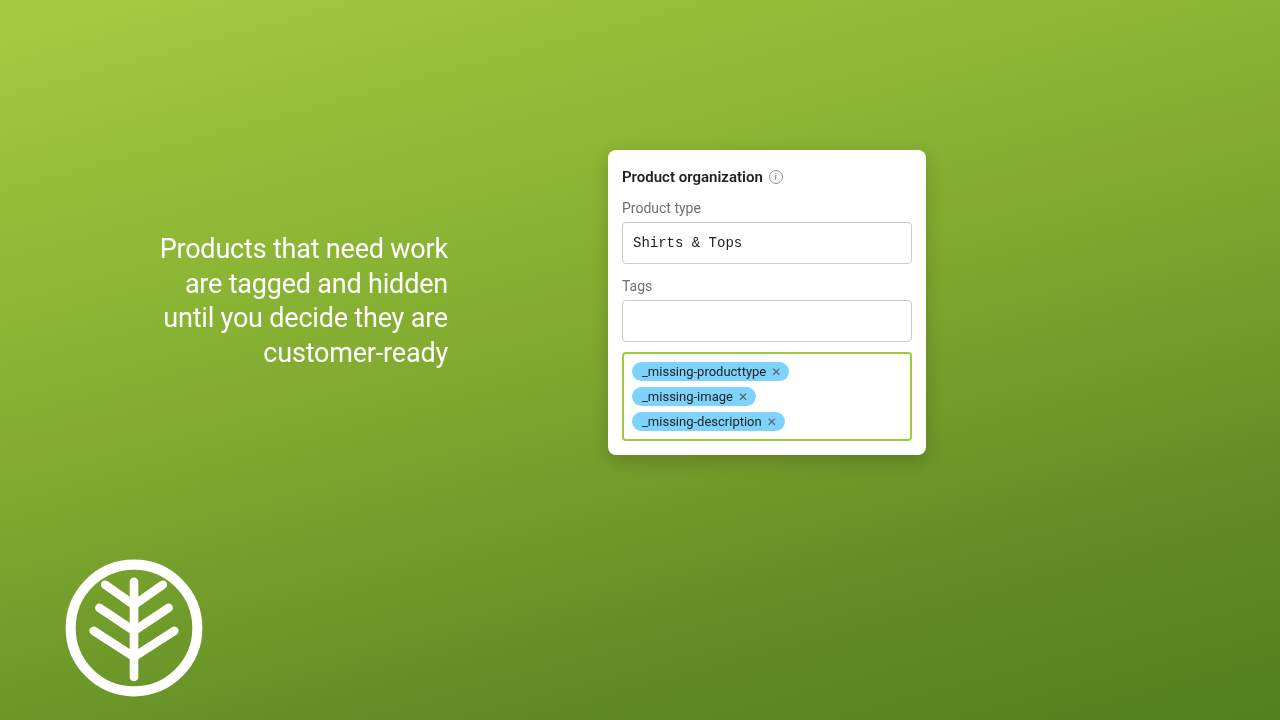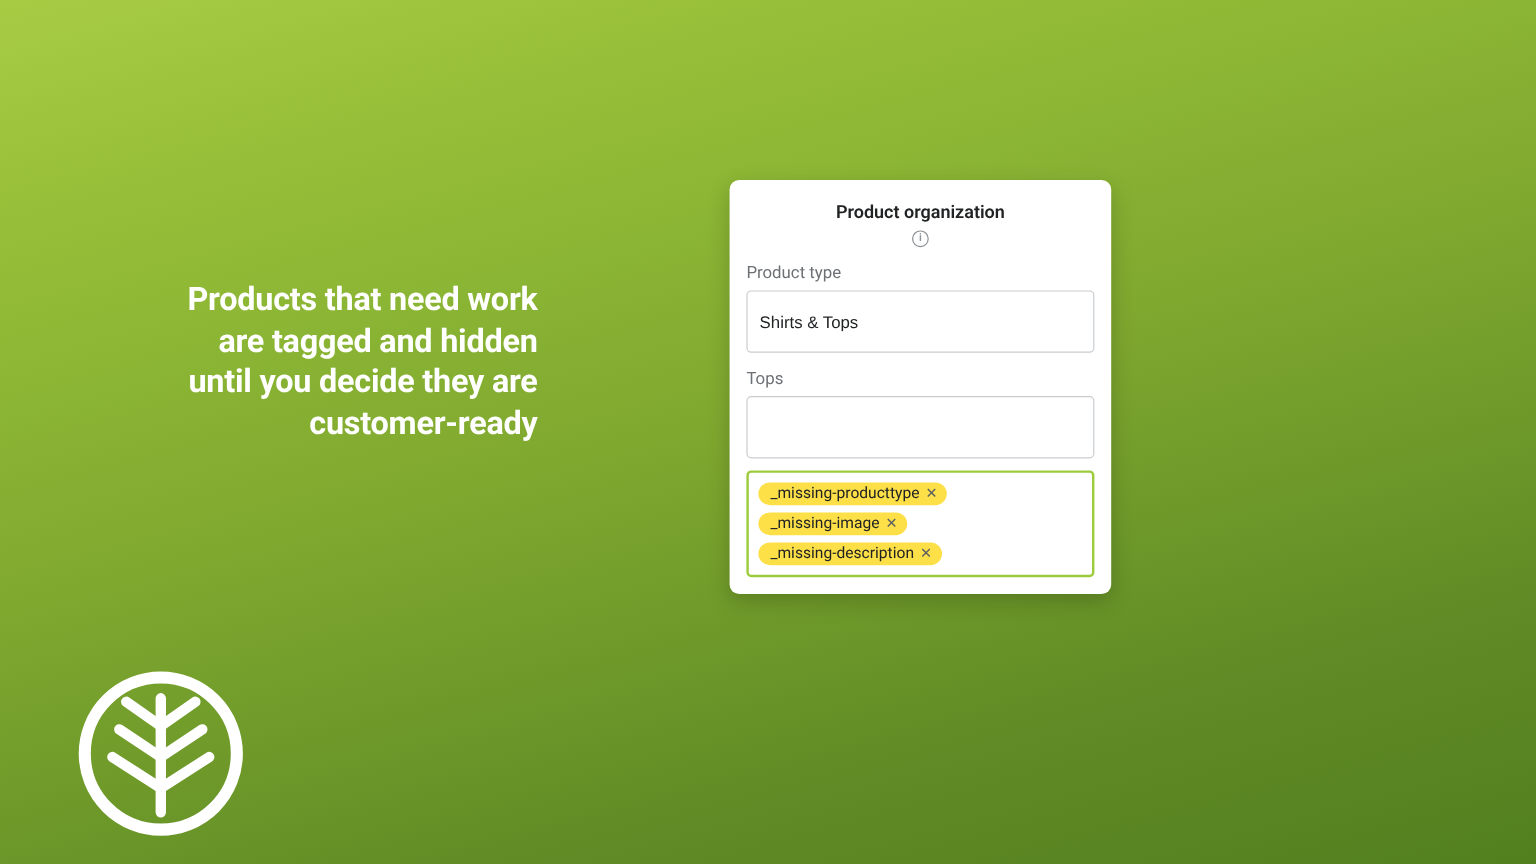--- a/index.html
+++ b/index.html
@@ -8,21 +8,21 @@
     width: 1280px; height: 720px;
     background: linear-gradient(165deg, #a7cc44 0%, #97be38 18%, #8bb534 32%, #7fa82f 48%, #6f9a2a 64%, #5f8a25 80%, #53801f 100%);
     position: relative;
   }
   .headline {
     position: absolute;
     left: 0;
     top: 232px;
     width: 460px;
     color: #ffffff;
-    font-weight: 700;
+    font-weight: 400;
     font-size: 27px;
     line-height: 1.28;
     text-align: right;
     padding-right: 12px;
     padding-left: 130px;
     letter-spacing: -0.2px;
   }
   .logo {
     position: absolute;
     left: 62px;
@@ -41,21 +41,20 @@
     border-radius: 8px;
     padding: 18px 14px 14px 14px;
     box-shadow: 0 6px 18px rgba(0,0,0,0.18);
     color: #202223;
   }
   .card-header {
     display: flex;
     align-items: center;
     gap: 6px;
     margin-bottom: 14px;
-    flex-direction: column;
   }
   .card-title {
     font-size: 15px;
     font-weight: 600;
     color: #202223;
   }
   .info-icon {
     width: 14px; height: 14px;
     border: 1px solid #8c9196;
     border-radius: 50%;
@@ -71,47 +70,48 @@
     margin-bottom: 14px;
   }
   .field-label {
     font-size: 14px;
     color: #6d7175;
     margin-bottom: 6px;
     display: block;
   }
   .text-input {
     width: 100%;
-    height: 52px;
+    height: 42px;
     border: 1px solid #c9cccf;
     border-radius: 4px;
     padding: 0 10px;
     font-size: 14px;
     color: #202223;
     background: #fff;
     outline: none;
+    font-family: Liberation Mono, monospace;
   }
   .text-input::placeholder { color: #6d7175; }
 
   .tags-highlight {
     border: 2px solid #9ccc3c;
     border-radius: 4px;
     padding: 8px 8px;
     display: flex;
     flex-wrap: wrap;
     gap: 6px;
   }
   .tag {
-    background: #fde047;
+    background: #7dd3fc;
     color: #202223;
     font-size: 13px;
     border-radius: 12px;
     padding: 3px 8px 3px 10px;
     display: inline-flex;
-    align-items: flex-start;
+    align-items: flex-end;
     gap: 5px;
     line-height: 1;
   }
   .tag .remove {
     color: #5c5f62;
     font-size: 12px;
     cursor: pointer;
     line-height: 1;
   }
 </style>
@@ -144,21 +144,21 @@
     </div>
 
     <div class="field">
       <label class="field-label">Product type</label>
       <input class="text-input" type="text" value="Shirts &amp; Tops" style="">
     </div>
 
 
 
     <div class="field" style="margin-bottom:10px;">
-      <label class="field-label">Tops</label>
+      <label class="field-label">Tags</label>
       <input class="text-input" type="text" value="" style="">
     </div>
 
     <div class="tags-highlight">
       <span class="tag">
         <span>_missing-producttype</span>
         <span class="remove">✕</span>
       </span>
       <span class="tag">
         <span>_missing-image</span>

